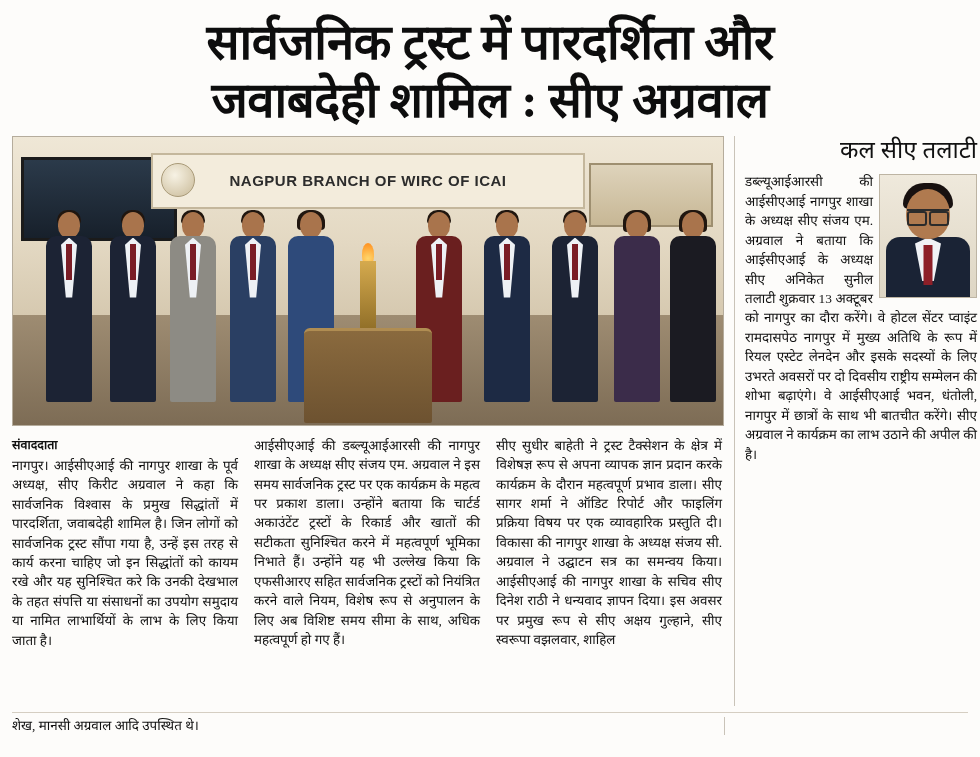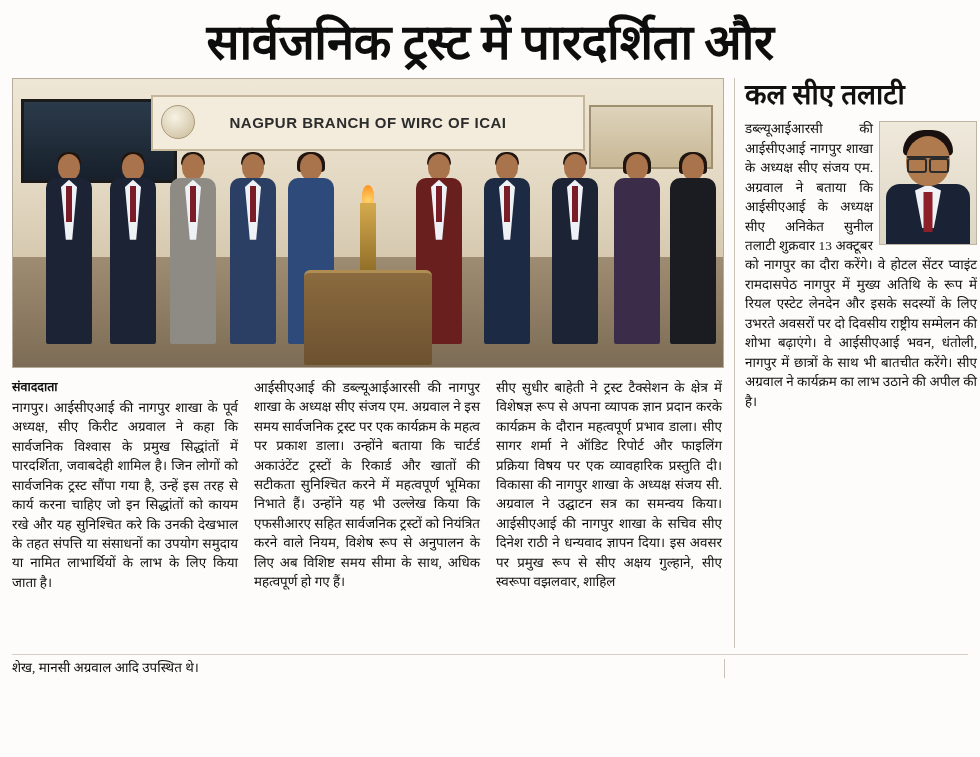--- a/index.html
+++ b/index.html
@@ -186,25 +186,26 @@
     font-size: 12.5px;
     font-family: "Liberation Sans", sans-serif;
     text-align: left;
     margin-bottom: 2px;
   }
   .dateline { font-weight: normal; }
 
   
   .side-title {
     font-family: "Liberation Serif", serif;
-    font-weight: bold;
-    font-size: 28px;
+    font-weight: normal;
+    font-size: 24px;
     line-height: 1.2;
     color: #111;
     margin-bottom: 8px;
+    text-align: right;
   }
   .side-body {
     font-family: "Liberation Serif", serif;
     font-size: 13.4px;
     line-height: 1.45;
     text-align: justify;
     color: #111;
   }
   .side-photo {
     float: right;
@@ -268,20 +269,21 @@
   .f1 { width: 712px; flex: 0 0 712px; }
   .f2 { width: 232px; flex: 0 0 232px; padding-left: 10px; border-left: 1px solid #c9c3b8; box-sizing: border-box;}
 </style>
 </head>
 <body>
 
 <div class="page">
 
   <div class="headline">
     <span class="l1">सार्वजनिक ट्रस्ट में पारदर्शिता और</span>
+    <span class="l2">जवाबदेही शामिल : सीए अग्रवाल</span>
   </div>
 
   <div class="content">
 
     <div class="left-col">
 
       <div class="photo">
         <div class="stage-wall"></div>
         <div class="stage-floor"></div>
         <div class="screen"></div>

